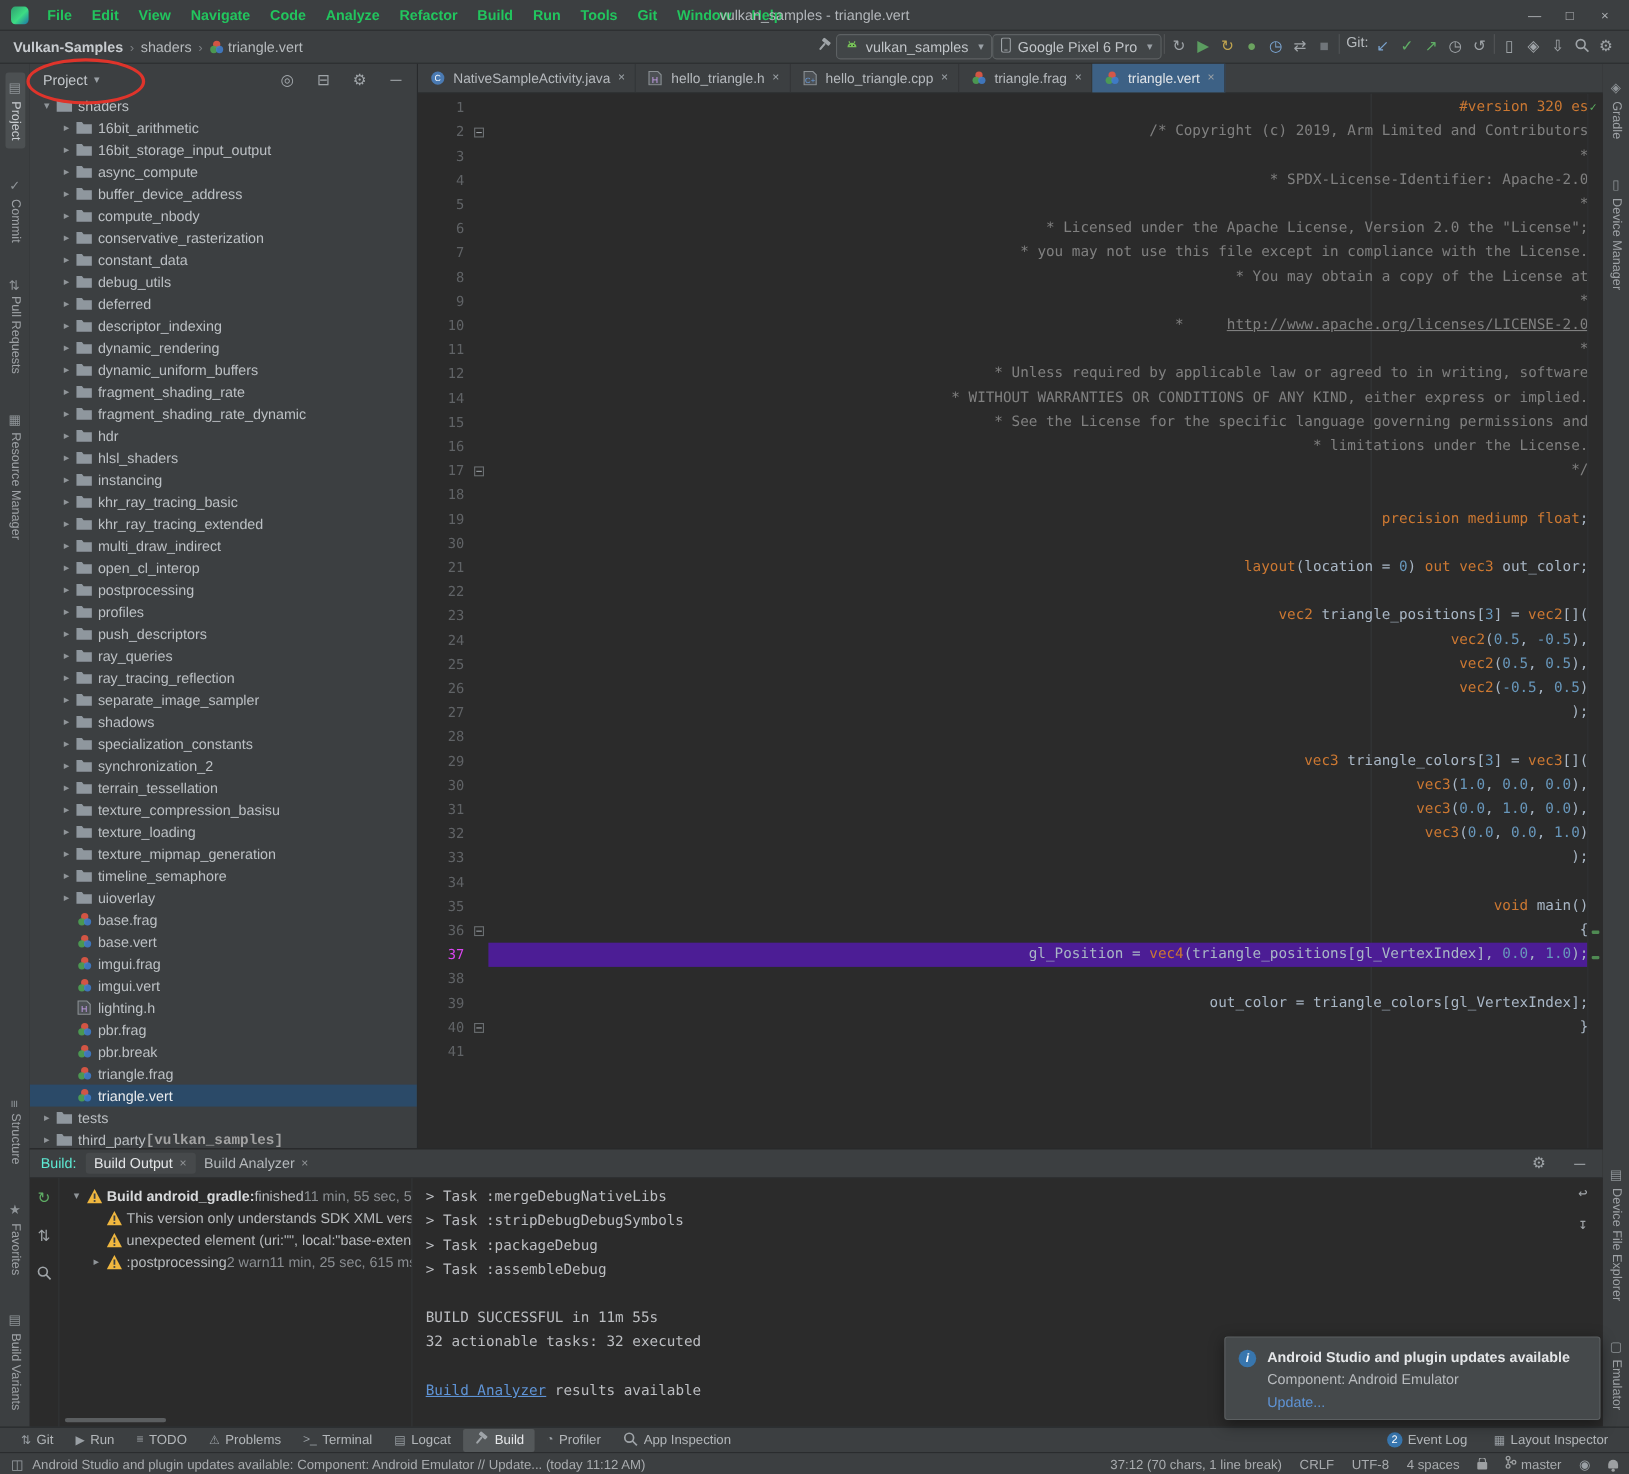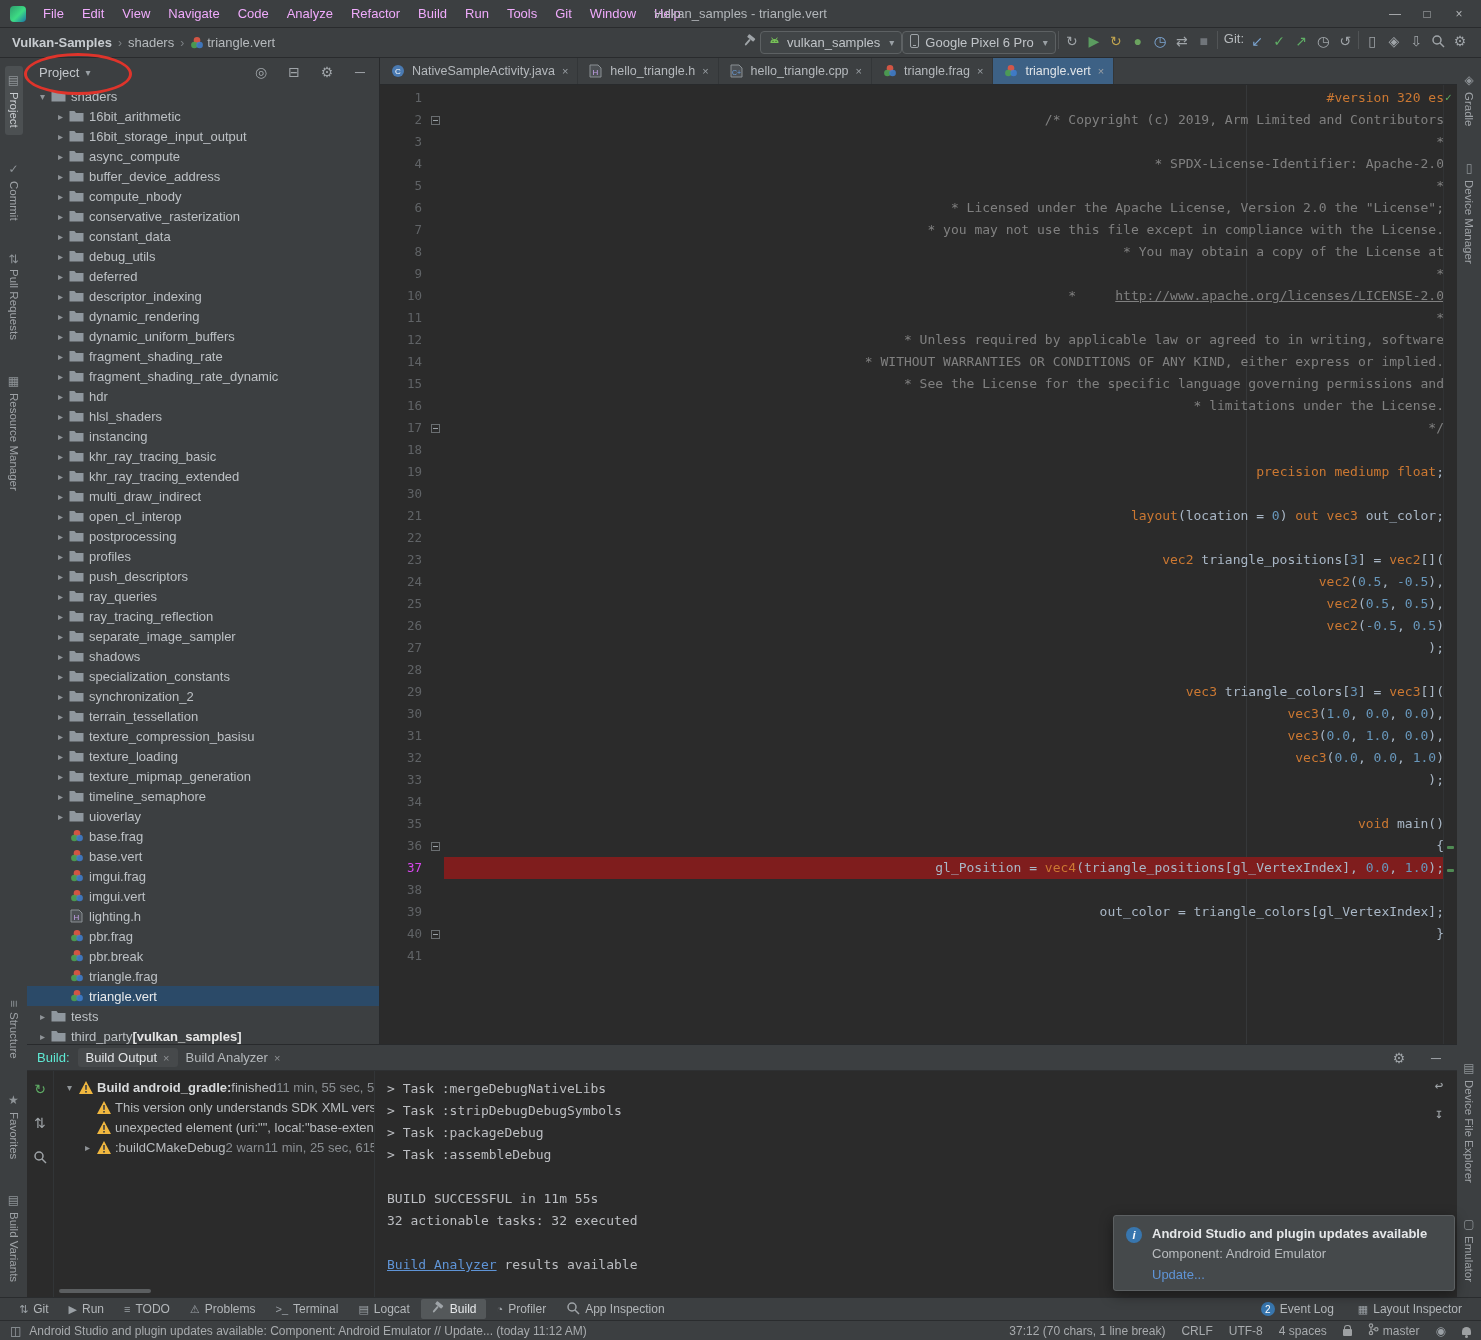--- a/index.html
+++ b/index.html
@@ -4,21 +4,21 @@
 <style>
   html,body{margin:0;padding:0;background:#1e1f22;}
   .app{position:relative;width:1481px;height:1340px;background:#2b2b2b;overflow:hidden;
        font-family:"Liberation Sans","DejaVu Sans",sans-serif;font-size:13px;color:#bbbbbb;}
   .abs{position:absolute;}
   .flex{display:flex;align-items:center;}
 
   
   #menubar{left:0;top:0;width:100%;height:28px;background:#3c3f41;border-bottom:1px solid #292b2d;display:flex;align-items:center;padding:0 6px;box-sizing:border-box;}
   .app-logo{width:16px;height:16px;border-radius:4px;background:linear-gradient(135deg,#2f9e6e,#3ddc84 55%,#1a73a8);margin:0 8px 0 4px;flex:none;}
-  .menu-item{padding:0 9px;line-height:28px;color:#f0abfc;}
+  .menu-item{padding:0 9px;line-height:28px;color:#22c55e;font-weight:bold;}
   .win-title{position:absolute;left:50%;transform:translateX(-50%);color:#b2b6ba;}
   .win-controls{margin-left:auto;display:flex;}
   .win-btn{width:32px;text-align:center;color:#b0b3b6;font-size:12px;line-height:28px;}
 
   
   #toolbar{left:0;top:28px;width:100%;height:30px;background:#3c3f41;border-bottom:1px solid #292b2d;display:flex;align-items:center;padding:0 10px;box-sizing:border-box;}
   .crumb{color:#b6babd;padding:0 2px;}
   .crumb.first{font-weight:bold;color:#c8ccd0;}
   .crumb-sep{color:#7c8084;padding:0 4px;font-size:12px;}
   .tb-right{margin-left:auto;display:flex;align-items:flex-start;gap:0;}
@@ -43,38 +43,38 @@
   .phead{height:28px;display:flex;align-items:center;padding:0 8px;}
   .phead .ptitle{color:#c3c7cb;margin:0 4px;}
   .phead .caret{color:#9aa0a5;font-size:10px;margin-left:2px;}
   .phead-icons{margin-left:auto;display:flex;gap:11px;color:#9fa4a8;font-size:13px;}
   .ptree{position:absolute;top:28px;left:0;right:0;bottom:0;overflow:hidden;}
   .trow{height:20px;display:flex;align-items:center;white-space:nowrap;color:#bcc0c4;}
   .trow.sel{background:#2b4a68;color:#e8eaec;}
   .chev{width:15px;flex:none;text-align:center;color:#8f9498;font-size:10px;}
   .ticon{width:17px;flex:none;display:inline-flex;align-items:center;justify-content:center;}
   .tlabel{padding-left:4px;}
-  .tsuffix{color:#e5e5e5;font-weight:bold;}
+  .tsuffix{color:#a3a3a3;font-weight:bold;font-family:Liberation Mono, monospace;}
 
   
   #editor{left:380px;top:58px;width:1077px;height:986px;box-sizing:border-box;}
   .tabs{height:27px;background:#3c3f41;border-bottom:1px solid #282a2c;display:flex;box-sizing:border-box;}
   .tab{display:flex;align-items:center;gap:6px;padding:0 9px;font-size:12.5px;color:#b5b9bd;border-right:1px solid #333638;}
   .tab.active{background:#3d6185;color:#e0e4e8;}
   .tab .x{color:#9aa0a5;font-size:11px;margin-left:1px;}
   .editor-body{position:absolute;top:27px;left:0;right:0;bottom:0;background:#2b2b2b;font-family:"DejaVu Sans Mono",monospace;font-size:13px;overflow:hidden;}
   .guide{position:absolute;left:866px;top:0;bottom:0;width:1px;background:#36383a;}
   .codewrap{position:absolute;top:2px;left:0;right:13px;}
   .cline{display:flex;height:22px;line-height:22px;white-space:pre;}
   .ln{width:42px;flex:none;text-align:right;color:#606366;font-size:12.5px;padding-right:4px;}
   .fold{width:18px;flex:none;display:flex;align-items:center;justify-content:center;}
   .fbox{width:9px;height:9px;border:1px solid #6a6e71;box-sizing:border-box;position:relative;background:#2b2b2b;}
   .fbox::after{content:"";position:absolute;left:1px;right:1px;top:3px;height:1px;background:#9aa0a5;}
   .ct{flex:1;color:#a9b7c6;text-align:right;}
-  .cline.sel .ct{background:#7f1d1d;}
+  .cline.sel .ct{background:#4c1d95;}
   .cline.sel .ln{color:#d946ef;}
   .tok-k{color:#cc7832;} .tok-n{color:#6897bb;} .tok-c{color:#808080;}
   .tok-cu{color:#808080;text-decoration:underline;} .tok-t{color:#a9b7c6;}
   .estripe{position:absolute;right:0;top:0;bottom:0;width:13px;background:#2b2b2b;border-left:1px solid #313335;}
   .echeck{position:absolute;top:6px;left:1px;color:#5caf60;font-size:11px;}
   .emark{position:absolute;left:3px;width:7px;height:3px;background:#4f8a53;border-radius:1px;}
 
   
   #build{left:27px;top:1044px;width:1430px;height:253px;background:#2b2b2b;border-top:1px solid #282a2c;box-sizing:border-box;}
   .bhead{height:26px;background:#3c3f41;border-bottom:1px solid #2e3032;display:flex;align-items:center;padding:0 10px;gap:8px;box-sizing:border-box;}
@@ -925,21 +925,21 @@
           </div>
           <div class="brow" style="padding-left: 26px;">
             <span class="chev">▸</span>
             <span class="bwarn">
               <svg width="14" height="13" viewBox="0 0 14 13">
                 <path d="M7 0 14 13H0z" fill="#f0b73f"></path>
                 <rect x="6.2" y="4" width="1.6" height="4.8" fill="#3c3f41"></rect>
                 <rect x="6.2" y="10" width="1.6" height="1.6" fill="#3c3f41"></rect>
               </svg>
             </span>
-            <span class="p-n">:buildCMakeDebug</span>
+            <span class="p-n">:postprocessing</span>
             <span class="p-g"> 2 warn</span>
             <span class="p-g"> 11 min, 25 sec, 615 ms</span>
           </div>
           <div class="bscroll"></div>
         </div>
       <div id="bcon" class="bcon">
         <span id="bcon-icons" class="bcon-icons">
             <span class="gicon">↩</span>
             <span class="gicon">↧</span>
           </span>

